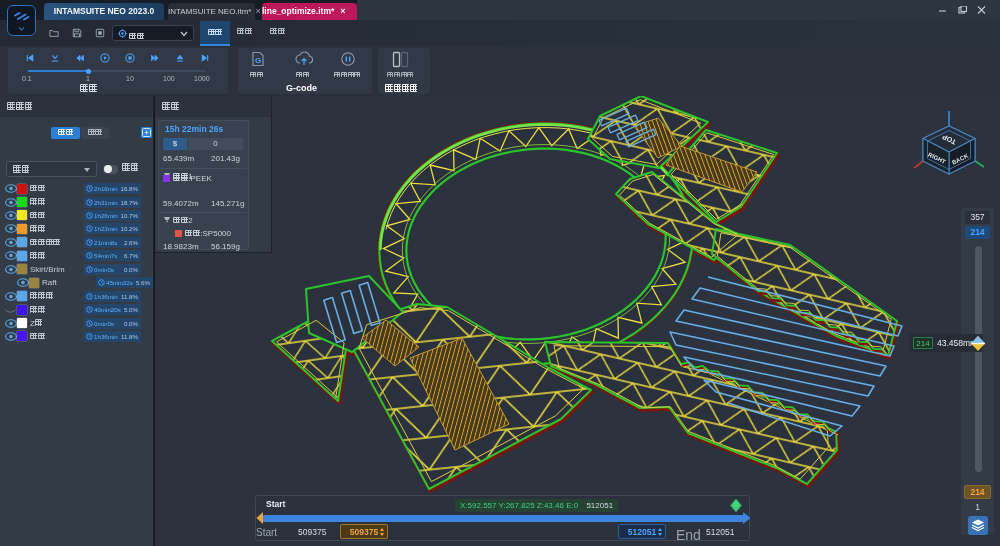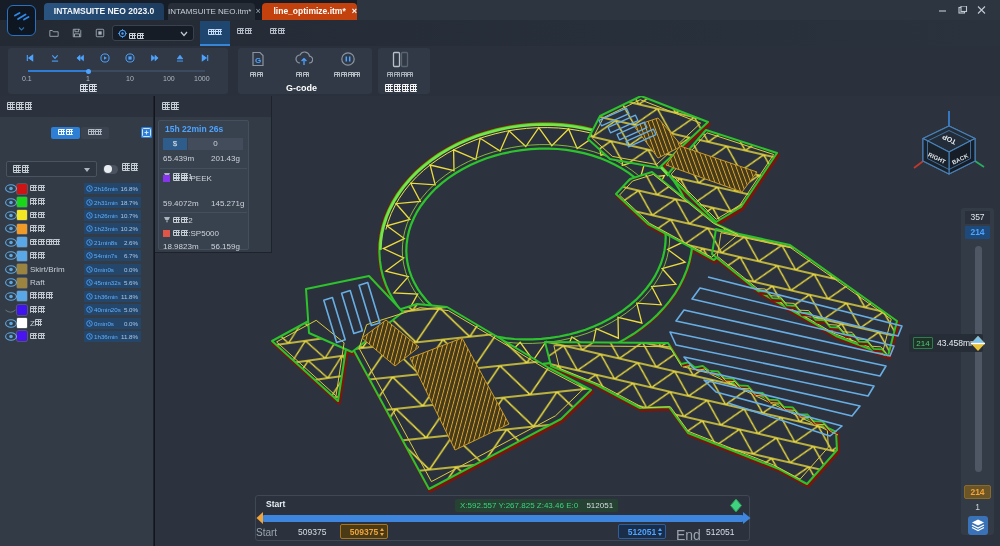--- a/index.html
+++ b/index.html
@@ -125,21 +125,21 @@
       <g stroke="#2e8be8" stroke-width="1.8" stroke-linecap="round">
         <path d="M7 9.5 L11.5 7"></path>
         <path d="M10 13 L17.5 8.5"></path>
         <path d="M16 13.5 L20.5 11"></path>
       </g>
       <path d="M11 21.5 L13.5 24 L16 21.5" fill="none" stroke="#2e6da8" stroke-width="1.1"></path>
     </svg>
 </div>
 <div class="ttab" style="left:44px;width:120px;background:linear-gradient(90deg,#2a5480,#1d3c5e);color:#f2f6fa;font-weight:bold;text-align:center;padding:0;font-size:8.5px">INTAMSUITE NEO 2023.0</div>
 <div class="ttab" style="left:168px;width:87px;background:#272e37;text-align:center;padding:0;font-size:8px">INTAMSUITE NEO.itm*<span class="x" style="font-size:9px;margin-left:4px">×</span></div>
-<div class="ttab" style="left:262px;width:95px;background:#c2410c;color:#fff;font-weight:bold;text-align:right;padding:0;font-size:8.5px">line_optimize.itm*<span class="x" style="color:#fff;font-size:9px;margin-left:6px">×</span></div>
+<div class="ttab" style="left:262px;width:95px;background:#be185d;color:#fff;font-weight:bold;text-align:left;padding:0;font-size:8.5px">line_optimize.itm*<span class="x" style="color:#fff;font-size:9px;margin-left:6px">×</span></div>
 <svg class="abs" style="left:938px;top:6px" width="52" height="9" viewBox="0 0 52 9">
     <g stroke="#c2cad2" stroke-width="1.1" fill="none">
       <path d="M1 5 H8"></path>
       <rect x="21" y="1.5" width="5.5" height="5.5"></rect>
       <rect x="23" y="0" width="5.5" height="5.5" fill="#2d3541"></rect>
       <path d="M40 0.5 L47 7.5 M47 0.5 L40 7.5"></path>
     </g>
   </svg>
 
 <div id="r2" class="abs"></div>
@@ -325,21 +325,21 @@
           <ellipse cx="6" cy="4.5" rx="5.4" ry="3.7" fill="none" stroke="#5da8e2" stroke-width="1.1"></ellipse>
           <circle cx="6" cy="4.5" r="1.8" fill="#5da8e2"></circle>
         </svg></span>
 <span class="abs" style="left:17px;top:1.5px;width:10px;height:10px;background:#9b8440;border-radius:1px;box-shadow:0 0 0 0.5px rgba(255,255,255,.3)"></span>
 <span class="abs" style="left:30px;top:0"><span style="color:#c6cdd5">Skirt/Brim</span></span>
 <span class="badge" style="left:84px;top:1px;width:57px"><svg width="7" height="7" viewBox="0 0 8 8" style="vertical-align:-1px;margin:0 1px 0 2px">
           <circle cx="4" cy="4" r="3.2" fill="none" stroke="#4da3ff" stroke-width="1"></circle>
           <path d="M4 2.2 V4 L5.6 5" stroke="#4da3ff" stroke-width="0.9" fill="none"></path>
         </svg>0min0s<span style="position:absolute;right:3px;color:#a9c8e8">0.0%</span></span>
 </div>
-<div class="abs" style="left:0;top:180.1px;width:154px;height:13px;color:#c6cdd5;font-size:8px;line-height:13px">
+<div class="abs" style="left:12px;top:180.1px;width:154px;height:13px;color:#c6cdd5;font-size:8px;line-height:13px">
 <span class="abs" style="left:5px;top:2px"><svg width="12" height="9" viewBox="0 0 12 9">
           <ellipse cx="6" cy="4.5" rx="5.4" ry="3.7" fill="none" stroke="#5da8e2" stroke-width="1.1"></ellipse>
           <circle cx="6" cy="4.5" r="1.8" fill="#5da8e2"></circle>
         </svg></span>
 <span class="abs" style="left:17px;top:1.5px;width:10px;height:10px;background:#9b8440;border-radius:1px;box-shadow:0 0 0 0.5px rgba(255,255,255,.3)"></span>
 <span class="abs" style="left:30px;top:0"><span style="color:#c6cdd5">Raft</span></span>
 <span class="badge" style="left:84px;top:1px;width:57px"><svg width="7" height="7" viewBox="0 0 8 8" style="vertical-align:-1px;margin:0 1px 0 2px">
           <circle cx="4" cy="4" r="3.2" fill="none" stroke="#4da3ff" stroke-width="1"></circle>
           <path d="M4 2.2 V4 L5.6 5" stroke="#4da3ff" stroke-width="0.9" fill="none"></path>
         </svg>45min32s<span style="position:absolute;right:3px;color:#a9c8e8">5.6%</span></span>
@@ -405,21 +405,21 @@
 <div class="abs" style="left:8px;top:76px;color:#cdd4db;font-size:8px"><svg width="8" height="8" viewBox="0 0 8 8" style="vertical-align:-1px;margin-right:2px">
         <path d="M1 1 H7 L5.5 4 H2.5 Z M3 4.5 H5 L4 7 Z" fill="#aab4be"></path>
       </svg><i class="c"></i><i class="c"></i>1</div>
 <div class="abs" style="left:8px;top:78px;color:#cdd4db;font-size:8px"><span style="display:inline-block;width:7px;height:7px;background:#8833ee;margin-right:3px;vertical-align:-1px"></span><i class="c"></i><i class="c"></i>:PEEK</div>
 <div class="abs" style="left:8px;top:103px;color:#cdd4db;font-size:8px">59.4072m</div>
 <div class="abs" style="left:56px;top:103px;color:#cdd4db;font-size:8px">145.271g</div>
 <div class="abs" style="left:5px;top:116px;width:87px;height:1px;background:#454e5c"></div>
 <div class="abs" style="left:8px;top:120px;color:#cdd4db;font-size:8px"><svg width="8" height="8" viewBox="0 0 8 8" style="vertical-align:-1px;margin-right:2px">
         <path d="M1 1 H7 L5.5 4 H2.5 Z M3 4.5 H5 L4 7 Z" fill="#aab4be"></path>
       </svg><i class="c"></i><i class="c"></i>2</div>
-<div class="abs" style="left:8px;top:133px;color:#cdd4db;font-size:8px"><span style="display:inline-block;width:7px;height:7px;background:#e05548;margin-right:3px;vertical-align:-1px"></span><i class="c"></i><i class="c"></i>:SP5000</div>
+<div class="abs" style="left:20px;top:133px;color:#cdd4db;font-size:8px"><span style="display:inline-block;width:7px;height:7px;background:#e05548;margin-right:3px;vertical-align:-1px"></span><i class="c"></i><i class="c"></i>:SP5000</div>
 <div class="abs" style="left:8px;top:146px;color:#cdd4db;font-size:8px">18.9823m</div>
 <div class="abs" style="left:56px;top:146px;color:#cdd4db;font-size:8px">56.159g</div>
 </div>
 
 <svg class="abs" style="left:905px;top:103px" width="88" height="85" viewBox="0 0 88 85">
 <g stroke="#4a82b8" stroke-width="1.1" stroke-linejoin="round">
 <path d="M44 8 V23" stroke="#3585d8" stroke-width="1.7"></path>
 <path d="M21 56 L9 65" stroke="#c0392b" stroke-width="1.7"></path>
 <path d="M67 56 L79 64" stroke="#27ae60" stroke-width="1.7"></path>
 <path d="M44 23 L70 35.5 L70 58 L44 71 L18 58 L18 35.5 Z" fill="#1c242f"></path>

